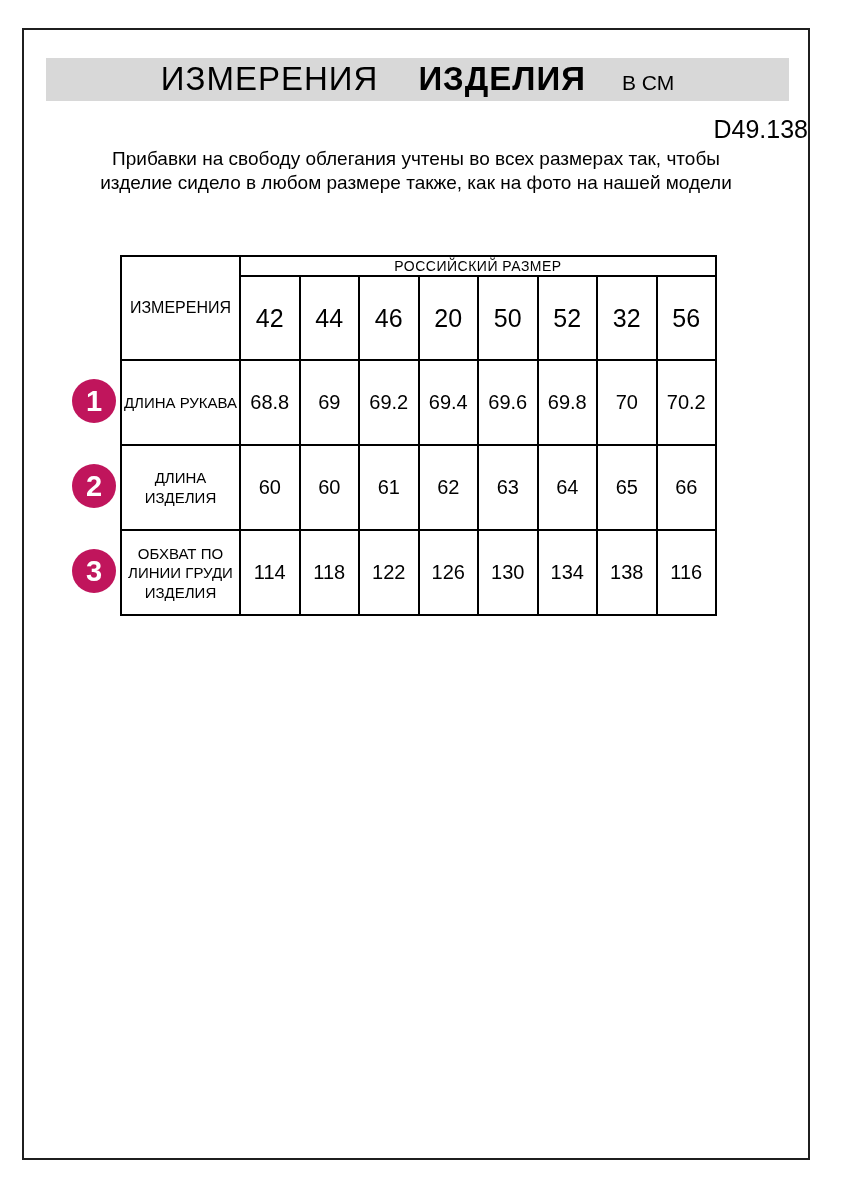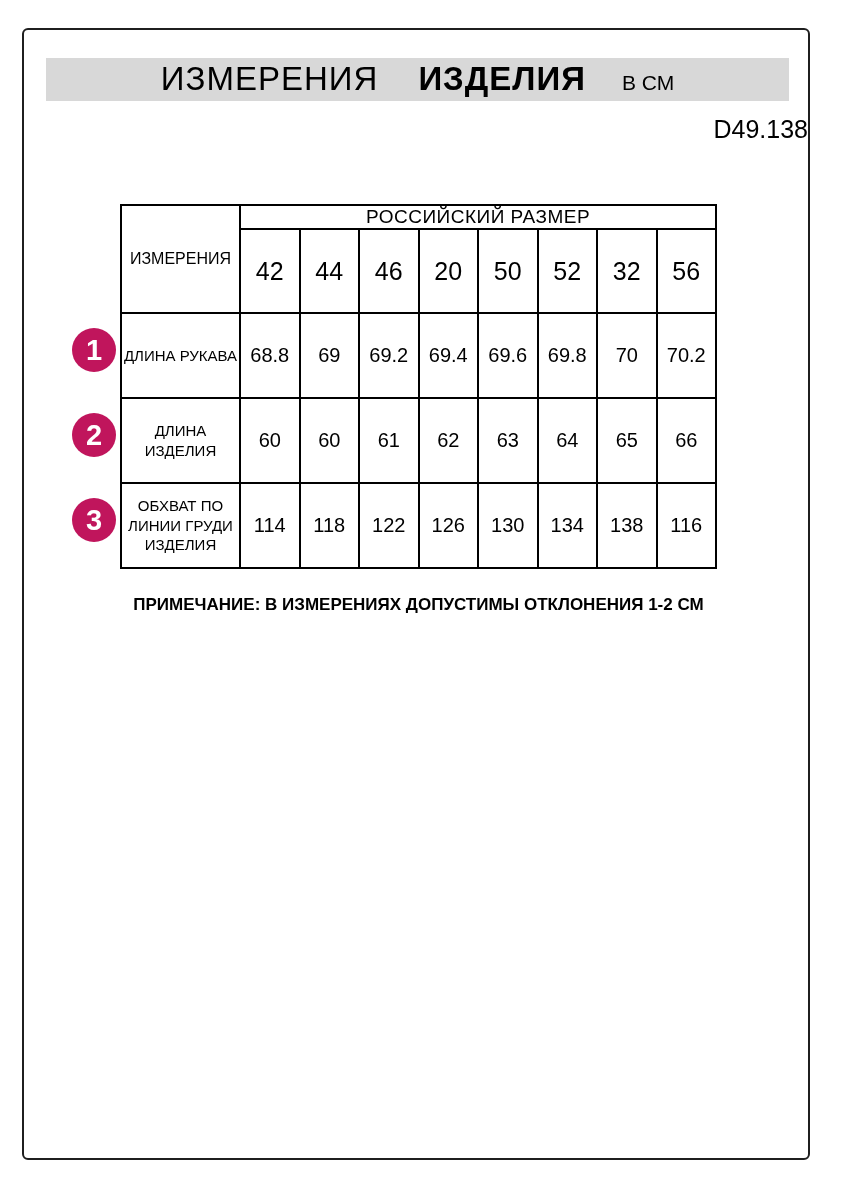--- a/index.html
+++ b/index.html
@@ -56,21 +56,21 @@
     width: 597px;
   }
   table.size-table td {
     border: 2px solid #000;
     text-align: center;
     vertical-align: middle;
     padding: 0;
   }
   col.col-label { width: 119px; }
   tr.group-row { height: 20px; }
-  tr.group-row td.group { font-size: 19px; letter-spacing: 0.5px; }
+  tr.group-row td.group { font-size: 14px; letter-spacing: 0.5px; }
   tr.sizes-row { height: 84px; }
   tr.sizes-row td { font-size: 25px; font-weight: normal; }
   td.corner { font-size: 16px; }
   tr.data-row { height: 85px; margin-left: 24px; }
   td.rowlabel { font-size: 15px; white-space: pre-line; line-height: 1.3; padding: 0 4px; }
   td.val { font-size: 20px; }
   
   .badge {
     position: absolute;
     left: -48px;
@@ -92,28 +92,29 @@
     margin: 26px 0 0 96px;
     width: 597px;
     text-align: center;
     font-size: 17px;
     font-weight: bold;
   }
 </style>
 </head>
 <body>
 
-<div class="frame" style="border-color: rgb(31, 31, 31); border-radius: 6px;">
+<div class="frame" style="border-color: rgb(31, 31, 31);">
 
   <div class="banner" style="background: rgb(216, 216, 216);">
     <span class="t1">ИЗМЕРЕНИЯ</span><span class="t2">ИЗДЕЛИЯ</span><span class="t3">В СМ</span>
   </div>
 
   <div class="model-code">D49.138</div>
 
+  <div class="description">Прибавки на свободу облегания учтены во всех размерах так, чтобы изделие сидело в любом размере также, как на фото на нашей модели</div>
 
   <div class="table-wrap">
 
     <div class="badge b1" style="background: rgb(192, 21, 92);">1</div>
     <div class="badge b2" style="background: rgb(192, 21, 92);">2</div>
     <div class="badge b3" style="background: rgb(192, 21, 92);">3</div>
 
     <table class="size-table">
       <colgroup>
         <col class="col-label">
@@ -167,15 +168,14 @@
           <td class="val">126</td>
           <td class="val">130</td>
           <td class="val">134</td>
           <td class="val">138</td>
           <td class="val">116</td>
         </tr>
       </tbody>
     </table>
   </div>
 
-  <div class="note">ПРИМЕЧАНИЕ: В ИЗМЕРЕНИЯХ ДОПУСТИМЫ ОТКЛОНЕНИЯ 1-2 СМ</div>
 
 </div>
 
 </body></html>

